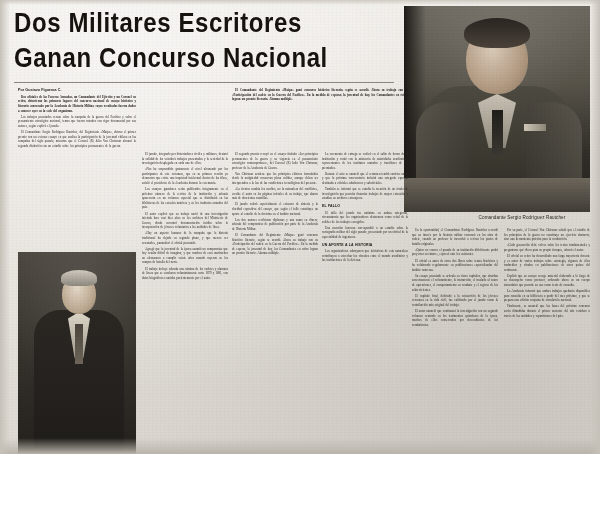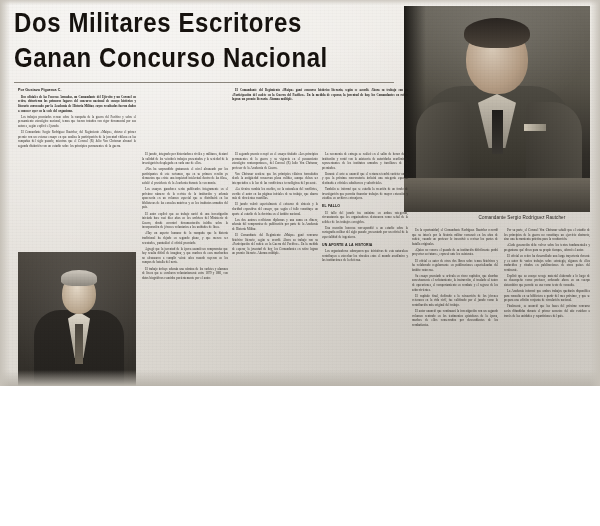--- a/index.html
+++ b/index.html
@@ -6,21 +6,21 @@
     margin: 0;
     padding: 0;
     background: #ffffff;
   }
   body {
     font-family: "Liberation Serif", serif;
   }
   #page {
     position: relative;
     width: 600px;
-    height: 386px;
+    height: 454px;
     background: #e9e6e1;
     overflow: hidden;
   }
   
   #newsprint {
     position: absolute;
     inset: 0;
     background:
       radial-gradient(ellipse at 20% 10%, rgba(255,255,255,0.55), rgba(255,255,255,0) 60%),
       radial-gradient(ellipse at 85% 85%, rgba(120,115,108,0.20), rgba(255,255,255,0) 65%),

